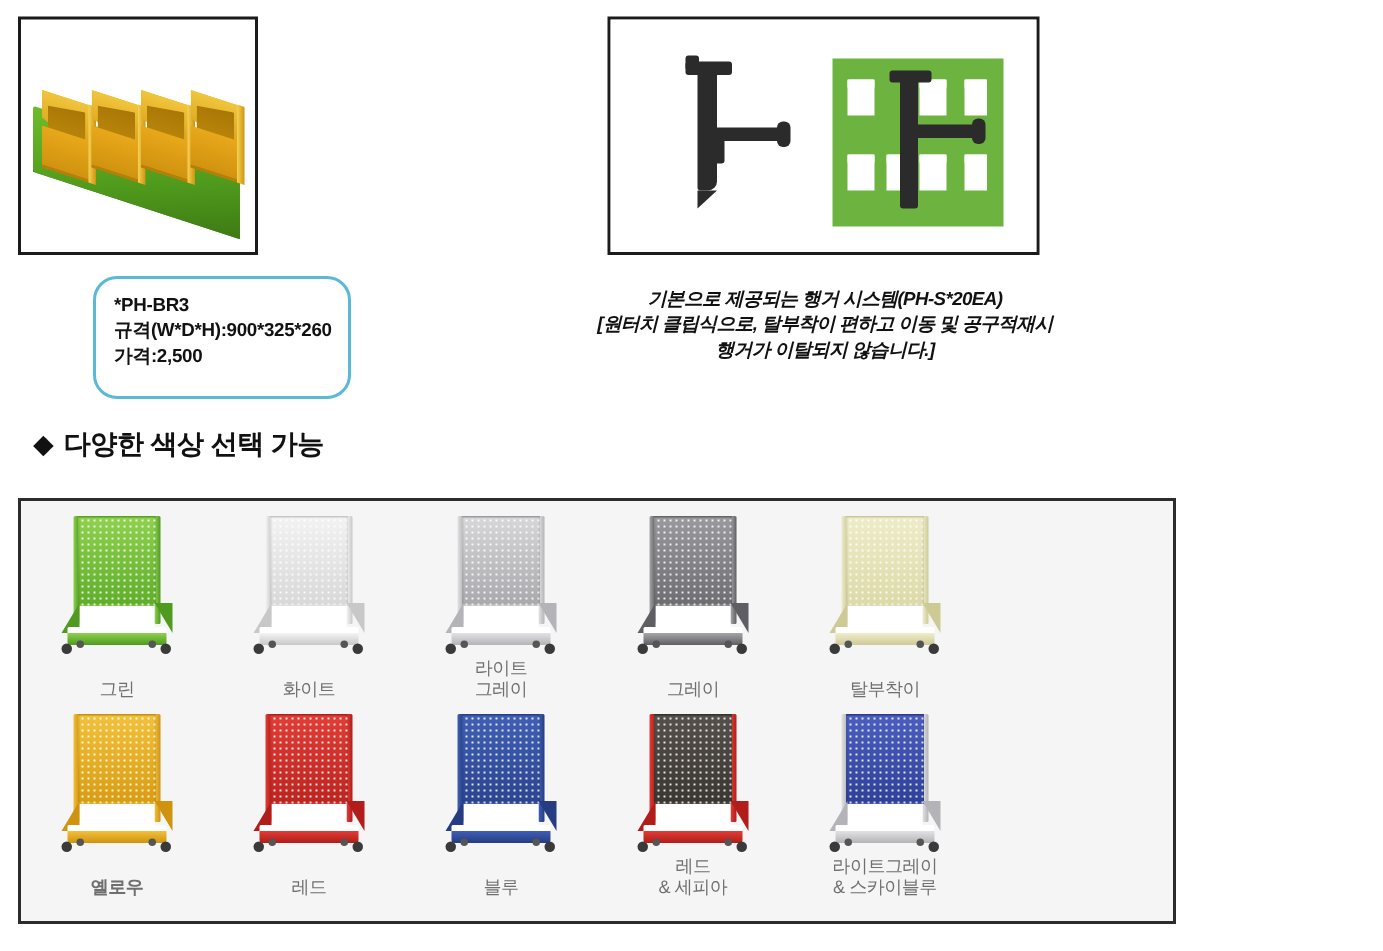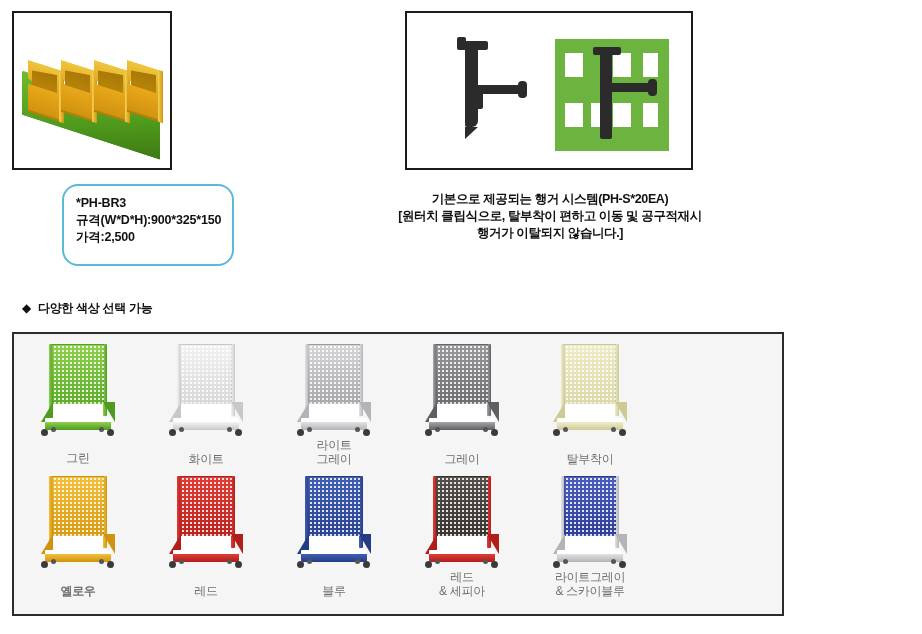--- a/index.html
+++ b/index.html
@@ -142,27 +142,27 @@
     position: absolute;
     left: 330px; top: 191px;
     width: 440px;
     text-align: center;
     color: #111;
     font-weight: bold;
     font-size: 12.5px;
     line-height: 17px;
     letter-spacing: -0.4px;
   }
-  #hanger-caption .sub { display: block; }
+  #hanger-caption .sub { display: block; font-style: italic; }
 
   
   #colors-heading {
     position: absolute;
-    left: 22px; top: 300px;
-    font-size: 12px;
+    left: 22px; top: 284px;
+    font-size: 18px;
     font-weight: bold;
     color: #111;
     letter-spacing: -0.3px;
     text-align: center;
   }
   #colors-heading .diamond { margin-right: 7px; }
 
   
   #colors-panel {
     position: absolute;
@@ -345,37 +345,37 @@
 
     <div class="hook2" id="h2-cap"></div>
     <div class="hook2" id="h2-spine"></div>
     <div class="hook2" id="h2-arm"></div>
     <div class="hook2" id="h2-tip"></div>
   </div>
 </div>
 
 <div id="spec-callout">
   <div class="line">*PH-BR3</div>
-  <div class="line">규격(W*D*H):900*325*150</div>
+  <div class="line">규격(W*D*H):900*325*260</div>
   <div class="line">가격:2,500</div>
 </div>
 
 <div id="hanger-caption">
   <span class="sub">기본으로 제공되는 행거 시스템(PH-S*20EA)</span>
   <span class="sub">[원터치 클립식으로, 탈부착이 편하고 이동 및 공구적재시</span>
   <span class="sub">행거가 이탈되지 않습니다.]</span>
 </div>
 
 <div id="colors-heading">
   <span class="diamond">◆</span><span>다양한 색상 선택 가능</span>
 </div>
 
 <div id="colors-panel">
   <div class="color-row" id="color-row-1">
-      <div class="color-item" style="width: 16.6667%; font-family: Liberation Mono, monospace;">
+      <div class="color-item" style="width: 16.6667%;">
         <div class="stand" style="--board-a: #8ed14e; --board-b: #5fae2a; --frame-a: #8ed14e; --frame-b: #4f9a1f; --tray-top: #ffffff;">
           <div class="post-l"></div>
           <div class="post-r"></div>
           <div class="board"></div>
           <div class="gap"></div>
           <div class="foot-l"></div>
           <div class="foot-r"></div>
           <div class="tray-top"></div>
           <div class="tray-face"></div>
           <div class="caster c3"></div>

